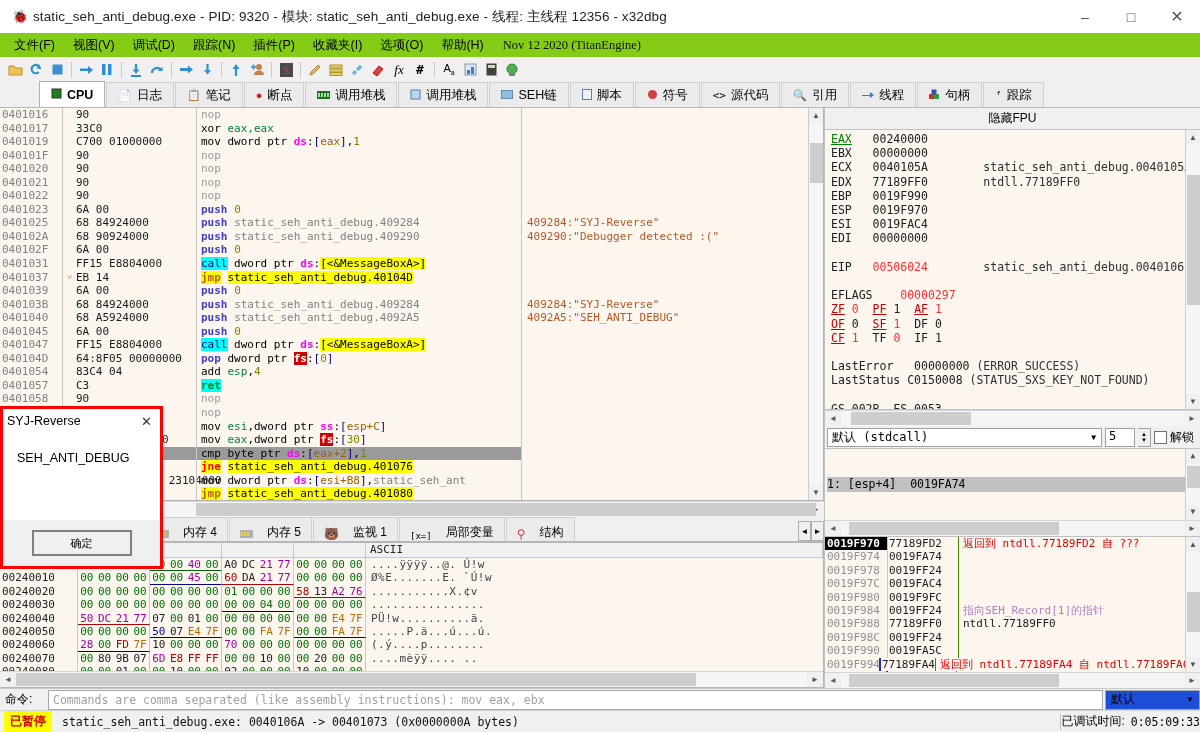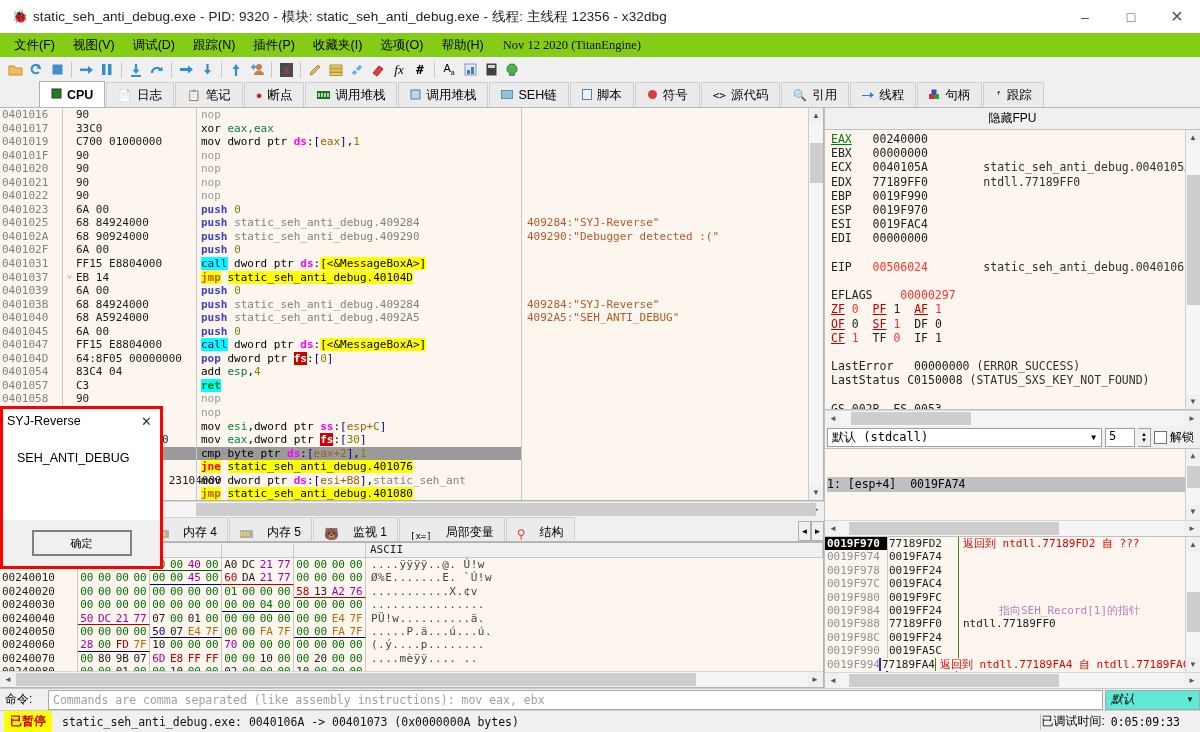--- a/index.html
+++ b/index.html
@@ -131,36 +131,36 @@
   .stack-wrap { flex:1; display:flex; flex-direction:column; background:#fdf6ef; min-height:0;}
   .stack-body { flex:1; display:flex; overflow:hidden;}
   .stack-lines { flex:1; font-family:"DejaVu Sans Mono", monospace; font-size:11px; line-height:13.4px; overflow:hidden;}
   .srow { display:flex; height:13.4px; white-space:pre;}
   .s-addr { width:63px; padding-left:2px; color:#909090; border-right:1px solid #c8c8c8;}
   .s-addr.cur { background:#000000; color:#ffffff; font-weight:bold;}
   .s-val { width:71px; padding-left:1px; color:#202020; border-right:1px solid #4d7c0f;}
   .s-cmt { flex:1; padding-left:4px; }
   .sc-red { color:#e00000;}
   .sc-blk { color:#202020;}
-  .sc-pur { color:#b080c0;margin-left:36px;}
+  .sc-pur { color:#b080c0;}
   .s-bar { border-left:2px solid #2030c0; margin-left:-2px;}
 
   
   .cmdbar { height:22px; background:#f0f0f0; display:flex; align-items:center; flex:0 0 22px; border-top:1px solid #c8c8c8;}
   .cmd-lbl { width:48px; padding-left:5px; font-size:12px;}
   .cmd-input { flex:1; height:20px; background:#ffffff; border:1px solid #a8a8a8; display:flex; align-items:center; padding-left:4px;
                font-family:"DejaVu Sans Mono", monospace; font-size:11.5px; color:#a0a0a0;}
-  .cmd-combo { width:95px; height:20px; background:#5eead4; border:1px solid #a8a8a8; display:flex; align-items:center; padding-left:5px; font-size:12px; margin-left:2px;font-style:italic;}
+  .cmd-combo { width:95px; height:20px; background:#1d4ed8; border:1px solid #a8a8a8; display:flex; align-items:center; padding-left:5px; font-size:12px; margin-left:2px;}
   .cmd-combo .arrow{ margin-left:auto; margin-right:5px; font-size:8px;}
 
   .statusbar { height:22px; background:#f0f0f0; display:flex; align-items:center; flex:0 0 22px; border-top:1px solid #d0d0d0;}
   .st-pause { background:#ffff00; color:#cc0000; font-weight:bold; font-size:12px; padding:2px 6px; margin-left:4px; font-family:"Liberation Sans", sans-serif;}
   .st-msg { flex:1; padding-left:10px; font-family:"DejaVu Sans Mono", monospace; font-size:11.5px; color:#111;}
   .st-time-lbl{ font-size:12px; padding-right:6px;}
-  .st-time { font-family:"DejaVu Sans Mono", monospace; font-size:11.5px; padding-right:20px;}
+  .st-time { font-family:"DejaVu Sans Mono", monospace; font-size:11.5px; padding-right:0;}
   .st-sep { width:1px; height:16px; background:#c0c0c0;}
 
   
   .modal { position:absolute; left:0; top:406px; width:163px; height:163px; background:#ffffff; border:3px solid #ff0000; display:flex; flex-direction:column; z-index:50;}
   .modal-title { height:24px; display:flex; align-items:center; padding:0 4px; font-size:12.5px;}
   .modal-title .x { margin-left:auto; font-size:13px; color:#333; padding:0 4px;}
   .modal-msg { flex:1; padding:18px 0 0 14px; font-size:12.5px; }
   .modal-foot { height:46px; display:flex; align-items:center; justify-content:center; background:#f0f0f0;}
   .modal-ok { width:100px; height:26px; background:#f0f0f0; border:2px solid #808080; display:flex; align-items:center; justify-content:center; font-size:11px;}
 </style>

